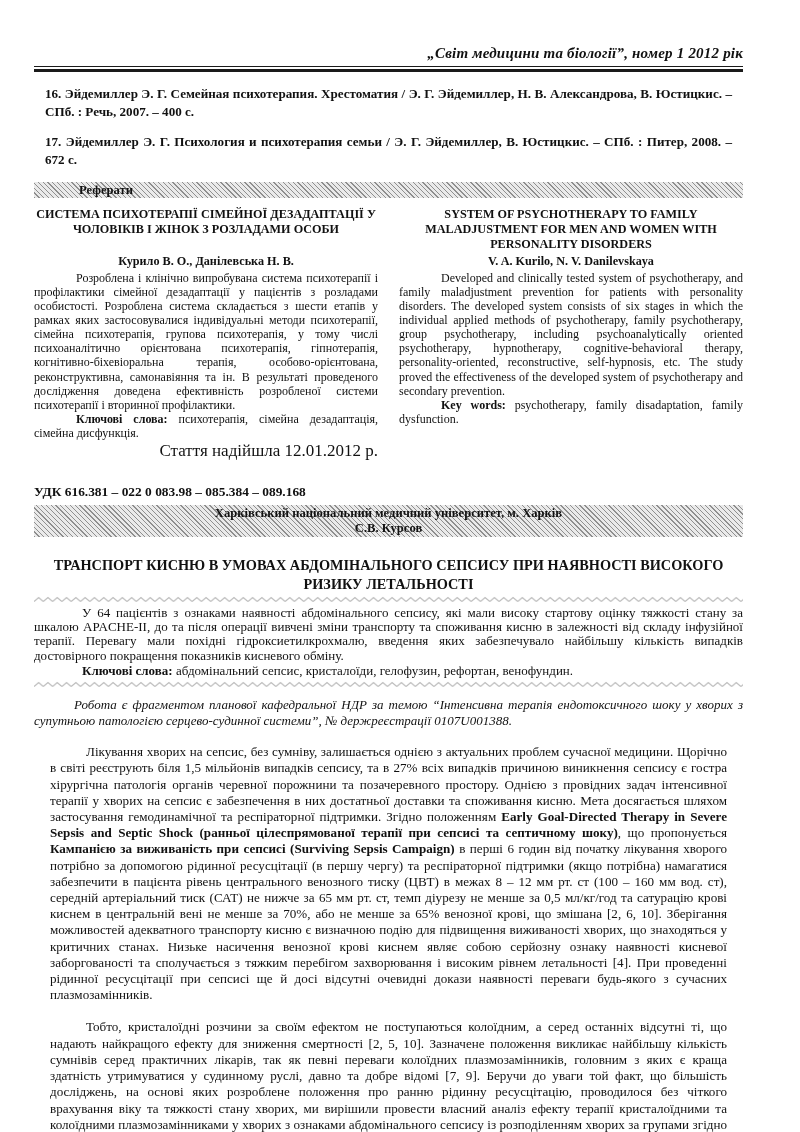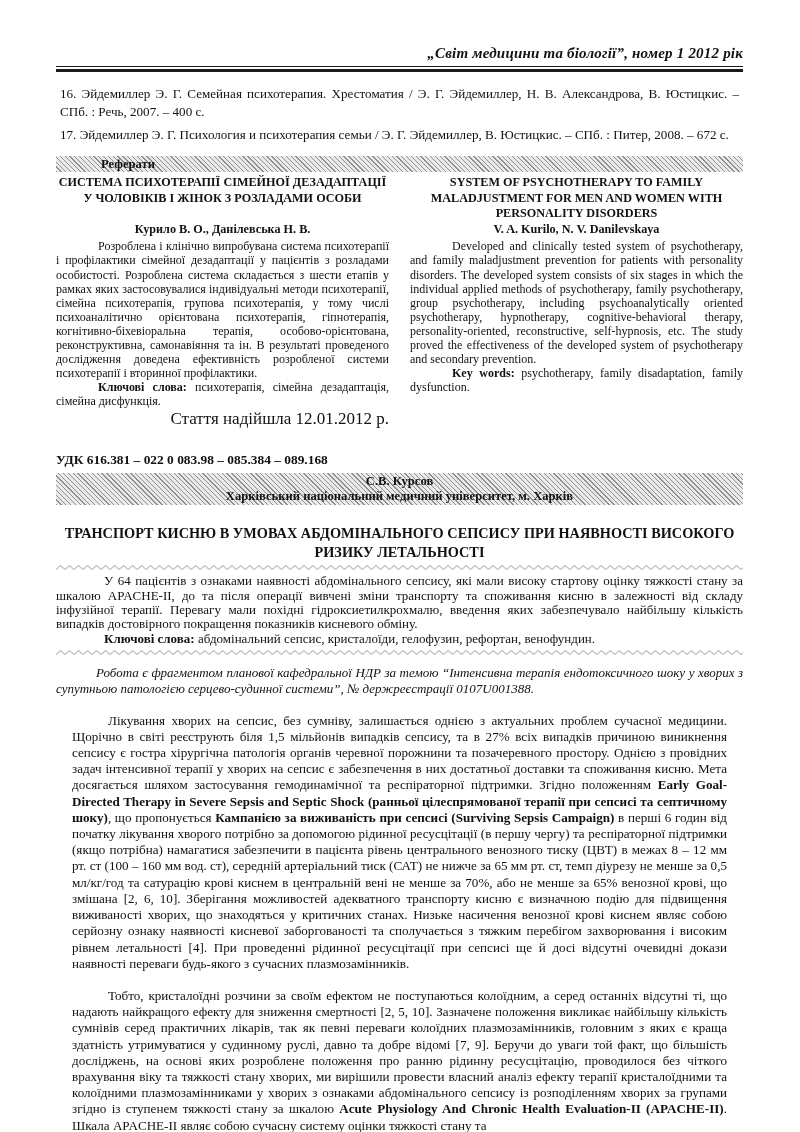--- a/index.html
+++ b/index.html
@@ -1,48 +1,48 @@
 <!DOCTYPE html>
 <html><head>
 <meta charset="utf-8">
 <style>
   html,body{margin:0;padding:0;background:#ffffff;}
   .page{
     position:relative;
     width:800px;height:1132px;
     box-sizing:border-box;
-    padding:44px 57px 0 56px;
+    padding:44px 57px 0 34px;
     overflow:hidden;
     background:#ffffff;
     color:#111111;
     font-family:"Liberation Serif","DejaVu Serif",serif;
   }
   
   .journal-line{
     text-align:right;
     font-weight:bold;font-style:italic;
     font-size:15px;line-height:18px;
     letter-spacing:.2px;
   }
   .rule-thin{height:0;border-top:1.2px solid #1a1a1a;margin-top:4px;}
   .rule-thick{height:2.6px;background:#1a1a1a;margin-top:2px;}
   
   .refs{margin-top:13px;font-size:13.1px;line-height:1.42;text-align:justify;}
-  .refs p{margin:4px;}
+  .refs p{margin:11px;font-weight:bold;}
   
   .hatch{
     background:repeating-linear-gradient(45deg,#8f8f8f 0,#8f8f8f .9px,#eaeaea .9px,#eaeaea 3.4px);
   }
   .referaty-band{
     margin-top:12px;height:16px;
     font-weight:bold;font-size:12.6px;line-height:16px;
     padding-left:45px;box-sizing:border-box;
   }
   
-  .columns{display:flex;gap:21px;margin-top:3px;}
+  .columns{display:flex;gap:21px;margin-top:9px;}
   .col{flex:1 1 0;min-width:0;}
   .col-title{
     font-weight:bold;text-align:center;
     font-size:12.2px;line-height:15.2px;
     min-height:46px;
   }
   .col-authors{font-weight:bold;text-align:center;font-size:12.2px;line-height:15px;margin:1px 0 2px 0;}
   .col-body{margin:0;font-size:12px;line-height:14.1px;text-align:justify;text-indent:42px;}
   .received{margin-top:1px;font-size:17px;text-align:right;}
   
@@ -95,22 +95,22 @@
       <div class="col-title">SYSTEM OF PSYCHOTHERAPY TO FAMILY MALADJUSTMENT FOR MEN AND WOMEN WITH PERSONALITY DISORDERS</div>
       <div class="col-authors">V. A. Kurilo, N. V. Danilevskaya</div>
       <p class="col-body">Developed and clinically tested system of psychotherapy, and family maladjustment prevention for patients with personality disorders. The developed system consists of six stages in which the individual applied methods of psychotherapy, family psychotherapy, group psychotherapy, including psychoanalytically oriented psychotherapy, hypnotherapy, cognitive-behavioral therapy, personality-oriented, reconstructive, self-hypnosis, etc. The study proved the effectiveness of the developed system of psychotherapy and secondary prevention.</p>
       <p class="col-body"><b>Key words:</b><span> psychotherapy, family disadaptation, family dysfunction.</span></p>
     </div>
   </div>
 
   <div class="udk">УДК 616.381 – 022 0 083.98 – 085.384 – 089.168</div>
 
   <div class="hatch author-band">
+    <div class="bl">Харківський національний медичний університет, м. Харків</div>
     <div class="bl">С.В. Курсов</div>
-    <div class="bl">Харківський національний медичний університет, м. Харків</div>
   </div>
 
   <div class="article-title">ТРАНСПОРТ КИСНЮ В УМОВАХ АБДОМІНАЛЬНОГО СЕПСИСУ ПРИ НАЯВНОСТІ ВИСОКОГО РИЗИКУ ЛЕТАЛЬНОСТІ</div>
 
   <svg class="wave" viewBox="0 0 686 7" preserveAspectRatio="none">
     <defs>
       <pattern id="zz1" width="9" height="7" patternUnits="userSpaceOnUse">
         <polyline points="0,5.5 4.5,1.5 9,5.5" fill="none" stroke="#bdbdbd" stroke-width="1.2"></polyline>
       </pattern>
     </defs>

